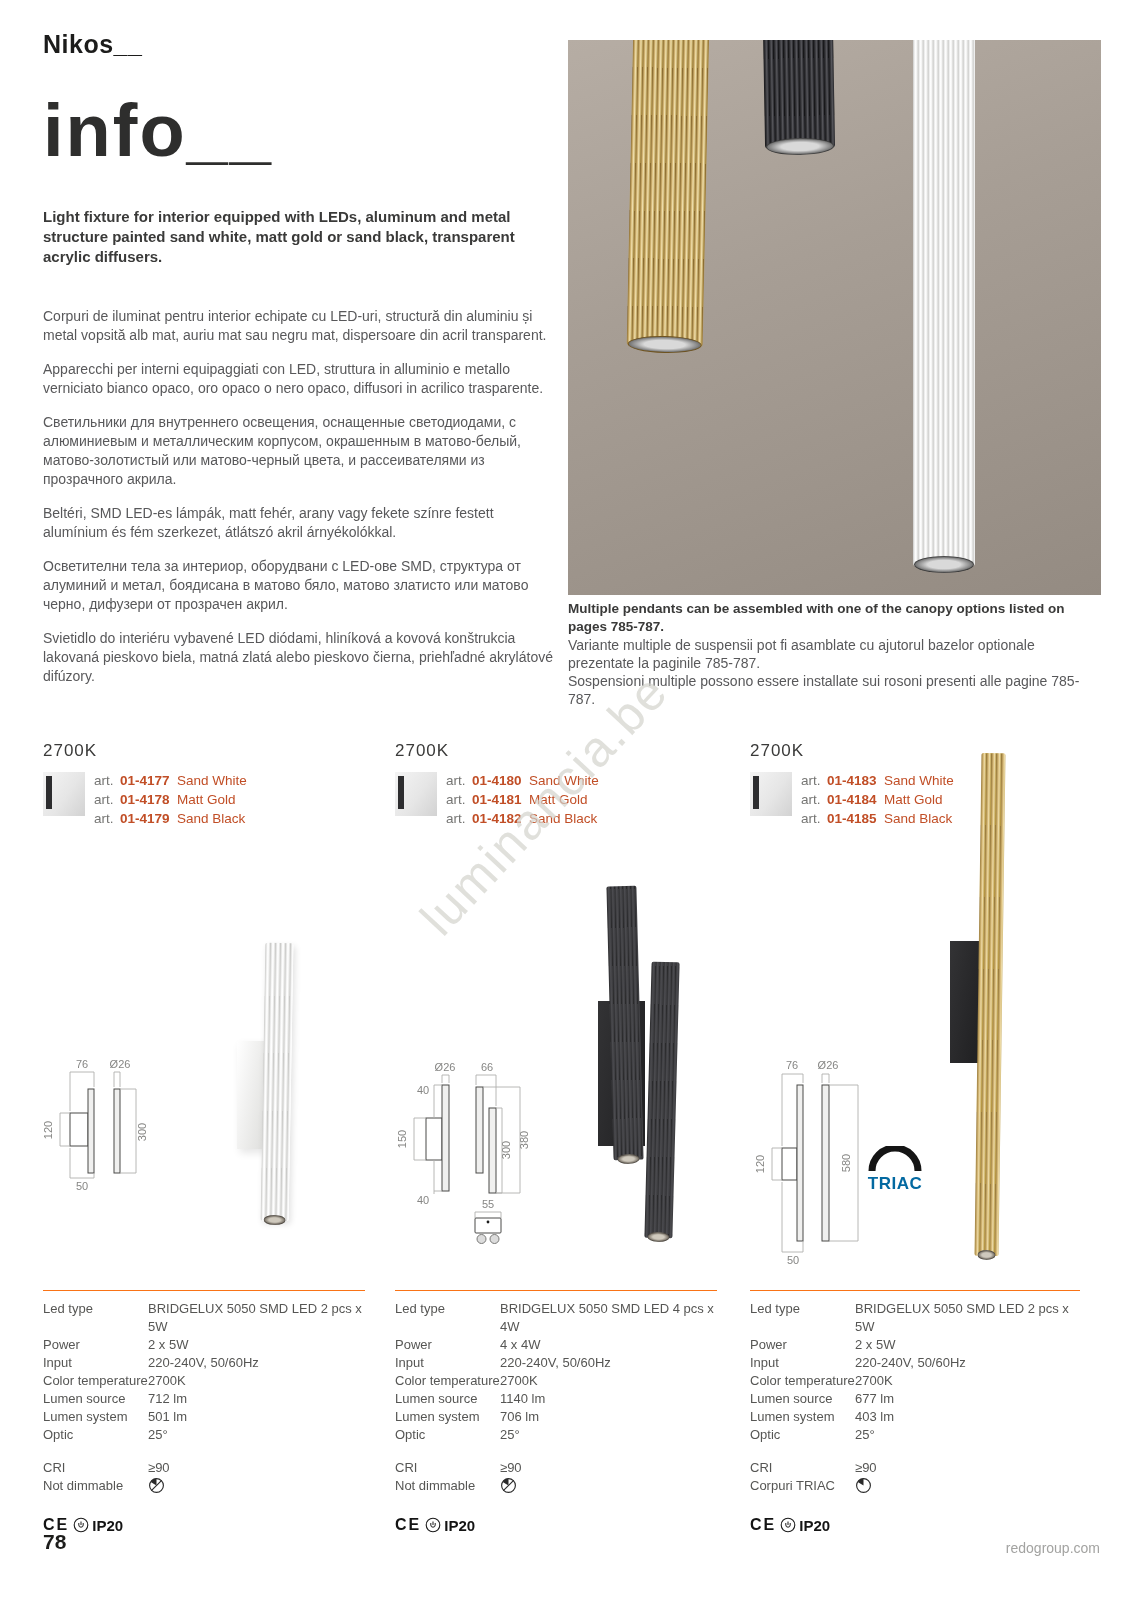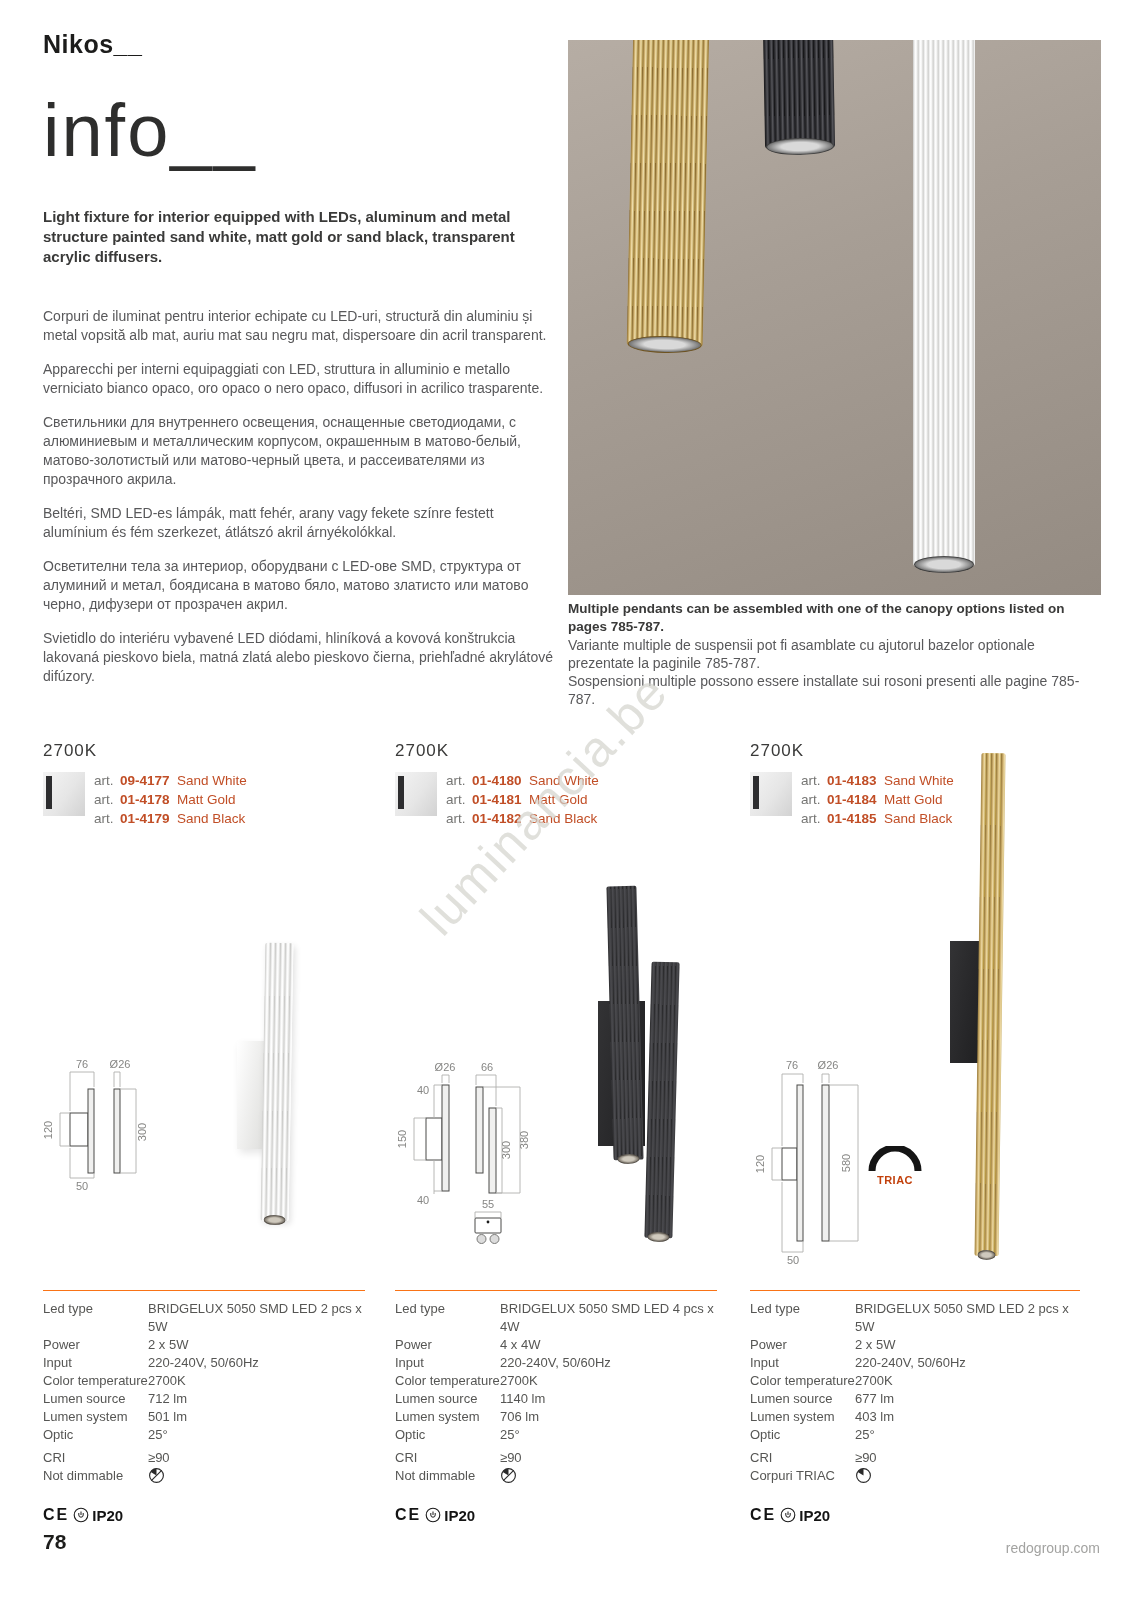--- a/index.html
+++ b/index.html
@@ -1,21 +1,21 @@
 <!DOCTYPE html>
 <html><head>
 <meta charset="utf-8">
 <style>
   html,body{margin:0;padding:0;background:#e8e8e8;}
   .page{position:relative;width:1131px;height:1600px;margin:0 auto;background:#ffffff;
         font-family:"Liberation Sans",sans-serif;overflow:hidden;}
 
   
   .brand{position:absolute;left:43px;top:30px;font-size:25px;font-weight:bold;color:#1c1c1b;letter-spacing:.5px;}
-  .title{position:absolute;left:43px;top:88px;font-size:74px;font-weight:400;color:#2e2e2d;letter-spacing:2px;}
+  .title{position:absolute;left:43px;top:88px;font-size:74px;font-weight:700;color:#2e2e2d;letter-spacing:2px;}
 
   
   .text-col{position:absolute;left:43px;top:207px;width:514px;}
   .lead{margin:0 0 40px 0;font-size:15px;line-height:20px;font-weight:bold;color:#3a3a39;}
   .para{margin:0 0 15px 0;font-size:14px;line-height:19px;color:#58585a;}
 
   
   .hero{position:absolute;left:568px;top:40px;width:533px;height:555px;overflow:hidden;
         background:linear-gradient(160deg,#b6ada4 0%,#a79e95 40%,#948b82 100%);}
   .pendant{position:absolute;border-radius:3px;}
@@ -61,27 +61,27 @@
 
   
   .drawing{position:absolute;}
   .drawing svg{display:block;}
   .dim-t{font-size:11px;fill:#868684;}
   .dim-l{stroke:#b0b0ae;stroke-width:.9;fill:none;}
   .bar{fill:#f0f0ef;stroke:#4a4a49;stroke-width:1;}
   .brk{fill:#ffffff;stroke:#4a4a49;stroke-width:1;}
 
   .triac{position:absolute;left:866px;top:1146px;width:58px;text-align:center;}
-  .triac-label{margin-top:-4px;font-size:11px;font-weight:bold;color:#c2410c;letter-spacing:.5px;}
+  .triac-label{margin-top:-4px;font-size:17px;font-weight:bold;color:#0369a1;letter-spacing:.5px;}
 
   
   .spec{position:absolute;top:1290px;width:322px;border-top:1px solid #f97316;padding-top:9px;}
   .spec-row{display:flex;font-size:13px;line-height:18px;color:#565654;}
   .spec-label{width:105px;flex:0 0 auto;}
-  .mt{margin-top:5px;}
+  .mt{margin-top:15px;}
   .dim-row{align-items:flex-start;}
   .dim-icon svg, .dim-state svg{display:block;}
   .cert-row{margin-top:21px;display:flex;align-items:center;}
   .ce-mark{font-size:16px;font-weight:600;color:#141414;letter-spacing:2px;}
   .cert-circle{margin:0 3px 0 4px;display:inline-flex;}
   .ip-mark{font-size:15px;font-weight:bold;color:#141414;}
 
   
   .page-num{position:absolute;left:43px;top:1530px;font-size:21px;font-weight:bold;color:#1d1d1b;}
   .website{position:absolute;right:31px;top:1540px;font-size:14px;color:#a3a3a1;}
@@ -126,21 +126,21 @@
 
   <div class="pcol" style="left:43px;">
     <div class="kelvin">2700K</div>
     <div class="prod-head">
       <div class="thumb">
         <div class="thumb-bar"></div>
       </div>
       <div class="arts">
         <div class="art-row">
           <span class="art-label">art.</span>
-          <span class="art-code accent">09-4177</span>
+          <span class="art-code accent">01-4177</span>
           <span class="art-finish accent">Sand White</span>
         </div>
         <div class="art-row">
           <span class="art-label">art.</span>
           <span class="art-code accent">01-4178</span>
           <span class="art-finish accent">Matt Gold</span>
         </div>
         <div class="art-row">
           <span class="art-label">art.</span>
           <span class="art-code accent">01-4179</span>

